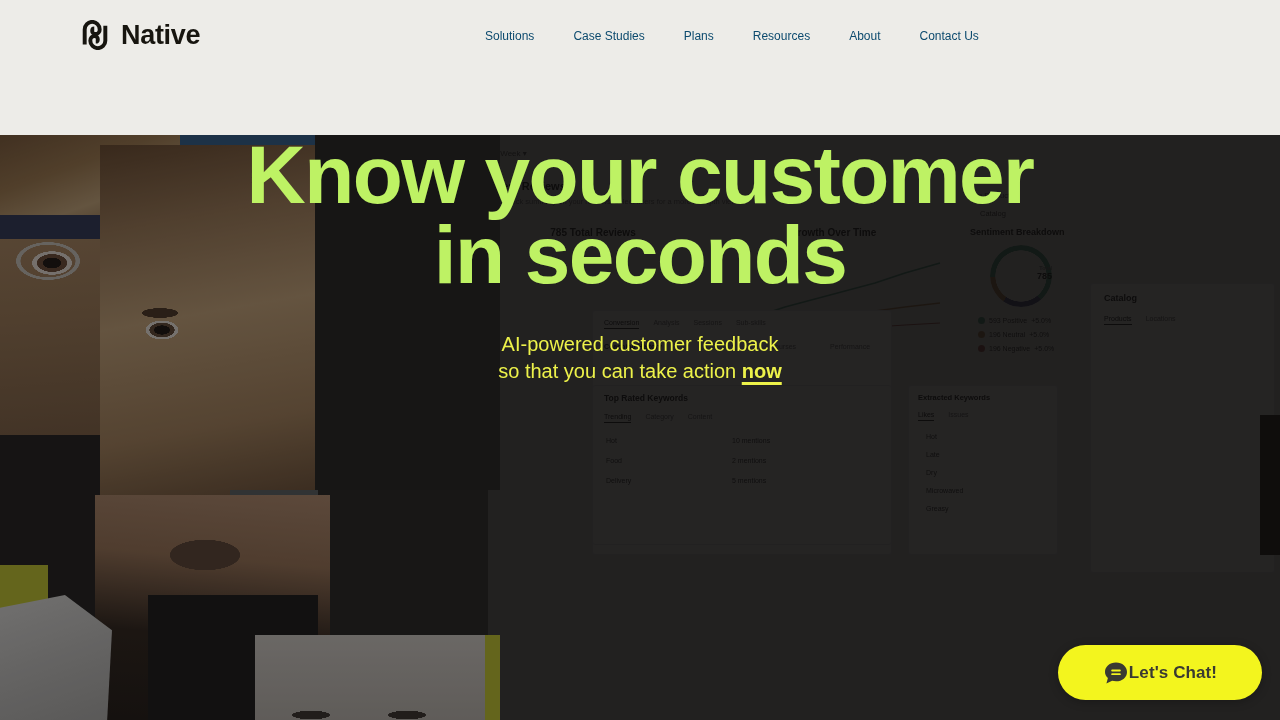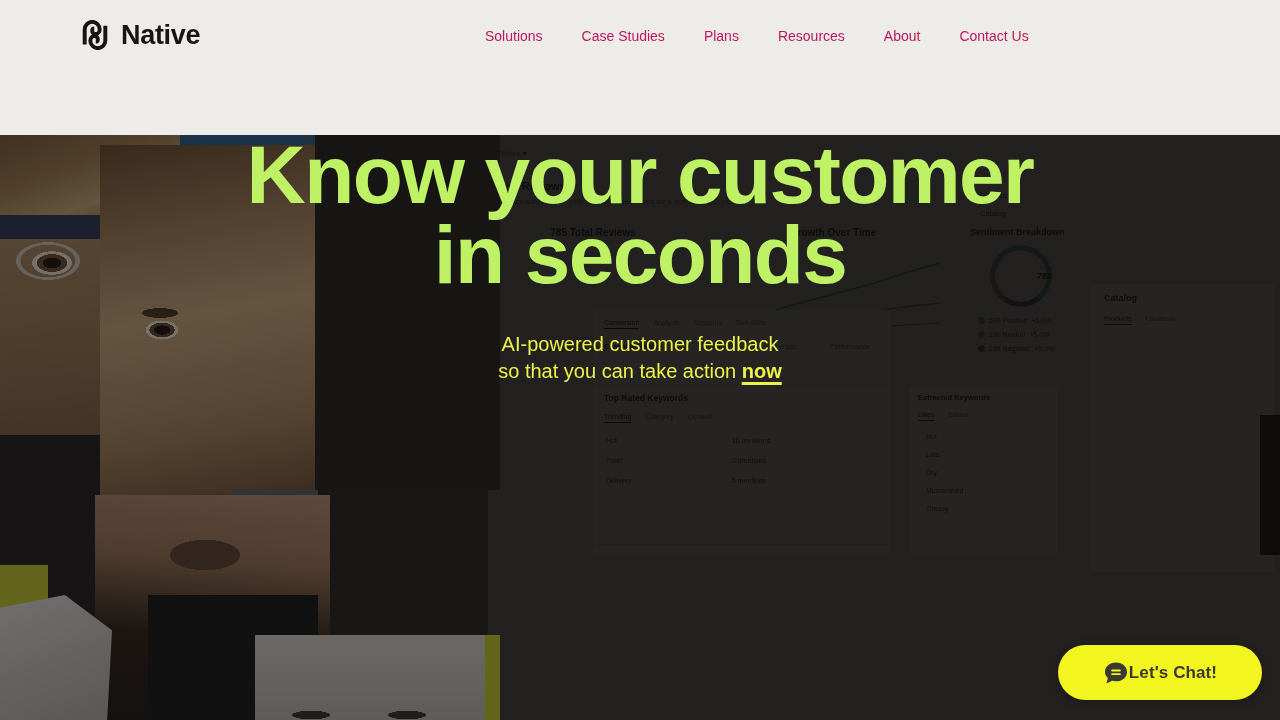--- a/index.html
+++ b/index.html
@@ -39,22 +39,22 @@
   }
   .nav {
     position: absolute;
     left: 485px;
     top: 25px;
     display: flex;
     align-items: center;
     gap: 0;
   }
   .nav-item {
-    font-size: 14px;
-    color: #be185d;
+    font-size: 12px;
+    color: #0c4a6e;
     padding: 0 23px 0 0;
     margin-right: 16px;
     white-space: nowrap;
     cursor: pointer;
     line-height: 22px;
   }
   .nav-item:last-child { margin-right: 0; padding-right: 0; }
   .login-btn {
     position: absolute;
     left: 1048px;

